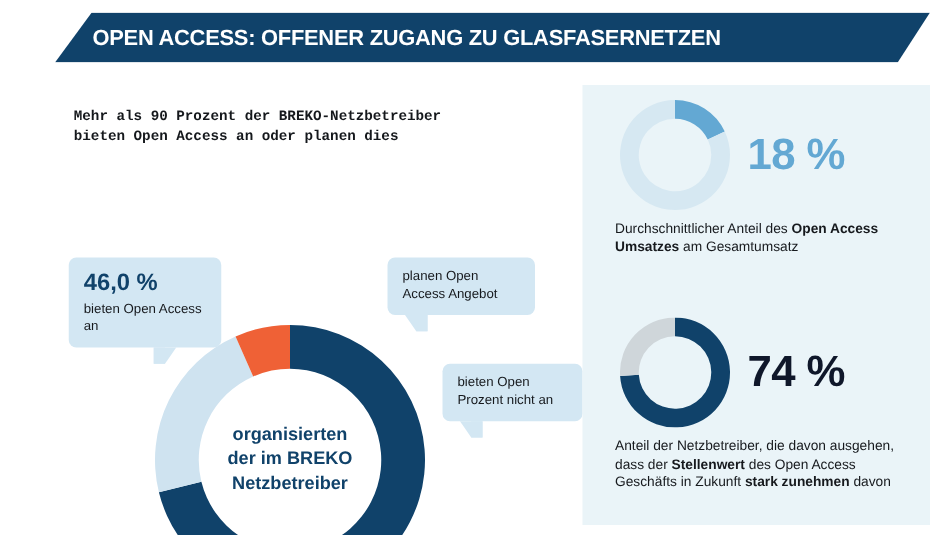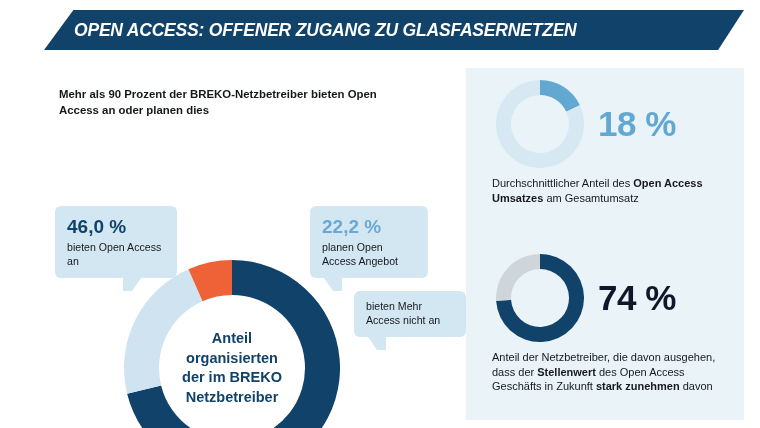--- a/index.html
+++ b/index.html
@@ -12,21 +12,21 @@
     background: #ffffff;
     font-family: "Liberation Sans", sans-serif;
     overflow: hidden;
     position: relative;
   }
 
   
   .header-band {
     position: absolute;
     left: 0; top: 10px;
-    width: 760px; height: 48px; font-style: italic;
+    width: 760px; height: 48px;
   }
   .header-shape {
     position: absolute;
     left: 44px; top: 0;
     width: 700px; height: 40px;
     background: #10426a;
     clip-path: polygon(4.2% 0%, 100% 0%, 96.3% 100%, 0% 100%);
   }
   .header-title {
     position: absolute;
@@ -47,20 +47,21 @@
     width: 460px; height: 370px;
   }
   .subtitle {
     position: absolute;
     left: 59px; top: 28px;
     width: 330px;
     font-size: 11.4px;
     font-weight: bold;
     color: #15181c;
     line-height: 16px;
+    font-family: Liberation Mono, monospace;
   }
 
   
   .bubble {
     position: absolute;
     background: #d3e7f3;
     border-radius: 6px;
     padding: 9px 12px 10px 12px;
     box-sizing: border-box;
   }
@@ -194,42 +195,40 @@
   <div class="donut-main">
     <svg width="216" height="216" viewBox="0 0 216 216">
       <g id="main-donut-slices">
           <path d="M 108 0 A 108 108 0 1 1 3.11021075479934 133.73192787370175 L 37.10227208426252 125.392877173891 A 73 73 0 1 0 108 35 Z" fill="#10426a"></path>
           <path d="M 3.11021075479934 133.73192787370175 A 108 108 0 0 1 64.44507717173006 9.172024722635086 L 78.56009845866939 41.199609303262605 A 73 73 0 0 0 37.10227208426252 125.392877173891 Z" fill="#cfe3f0"></path>
           <path d="M 64.44507717173006 9.172024722635086 A 108 108 0 0 1 107.99811504440795 1.6449348549940623e-8 L 107.99872590964611 35.00000001111853 A 73 73 0 0 0 78.56009845866939 41.199609303262605 Z" fill="#ef6136"></path>
         </g>
     </svg>
     <div class="donut-center">
       <div class="donut-center-text">
-        <div>Anteil</div>
         <div>organisierten</div>
         <div>der im BREKO</div>
         <div>Netzbetreiber</div>
       </div>
     </div>
   </div>
 
   <div class="bubble" id="bubble-1">
     <div class="pct">46,0 %</div>
     <div class="desc">bieten Open Access an</div>
     <div class="tail"></div>
   </div>
 
   <div class="bubble" id="bubble-2">
-    <div class="pct">22,2 %</div>
     <div class="desc">planen Open Access Angebot</div>
     <div class="tail"></div>
   </div>
 
   <div class="bubble" id="bubble-3">
-    <div class="desc">bieten Mehr Access nicht an</div>
+    <div class="desc">bieten Open Prozent nicht an</div>
     <div class="tail"></div>
   </div>
 </div>
 
 <div class="right-panel">
 
   <div class="stat-block" id="stat-0">
     <div class="stat-row">
       <div class="mini-donut">
         <svg width="88" height="88" viewBox="0 0 88 88">

